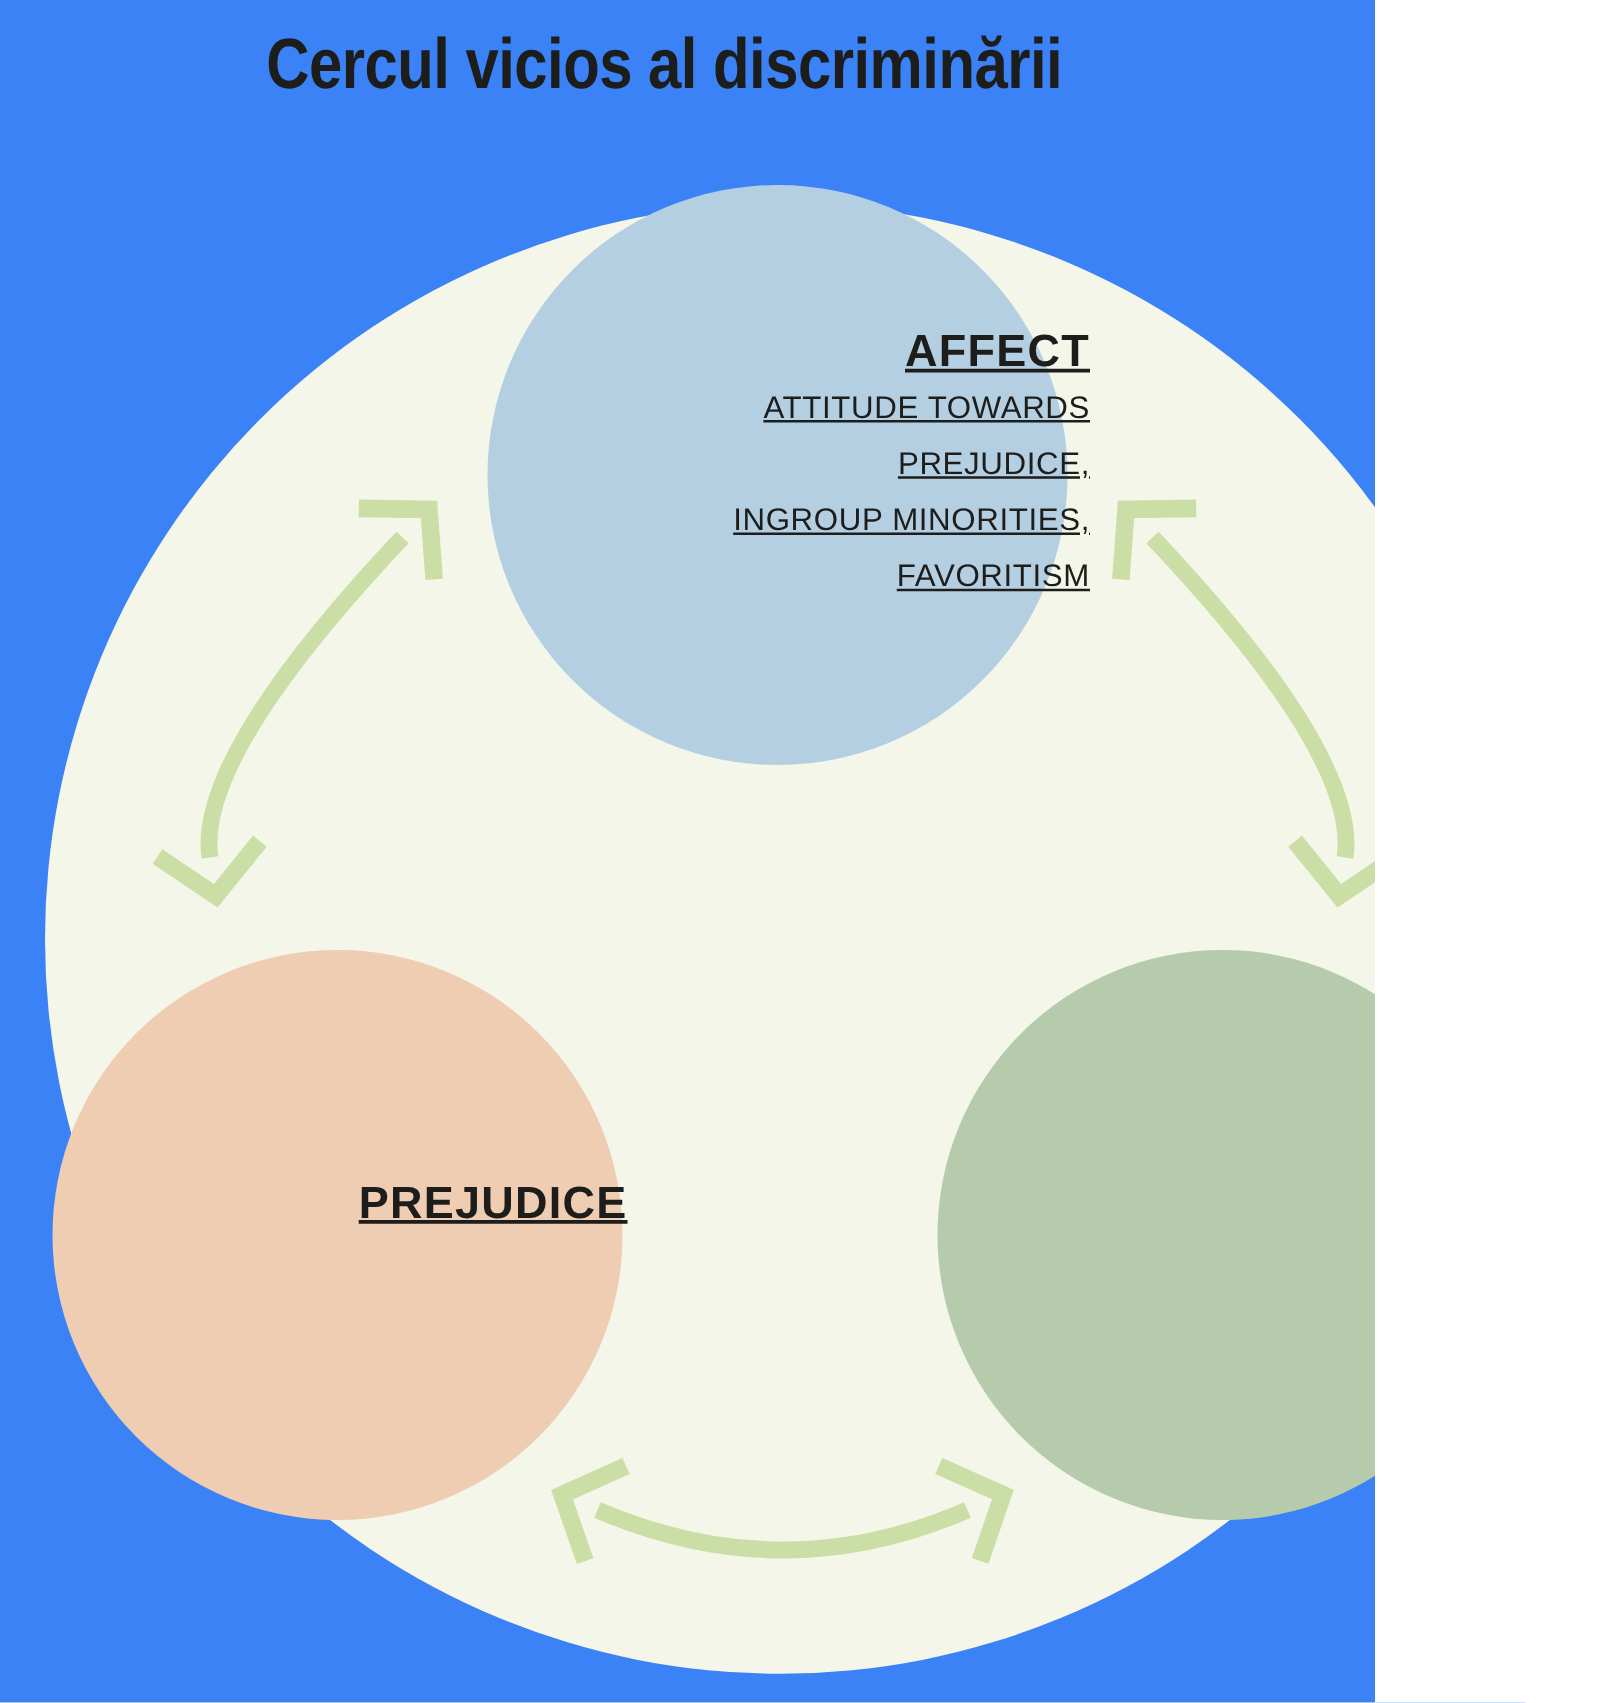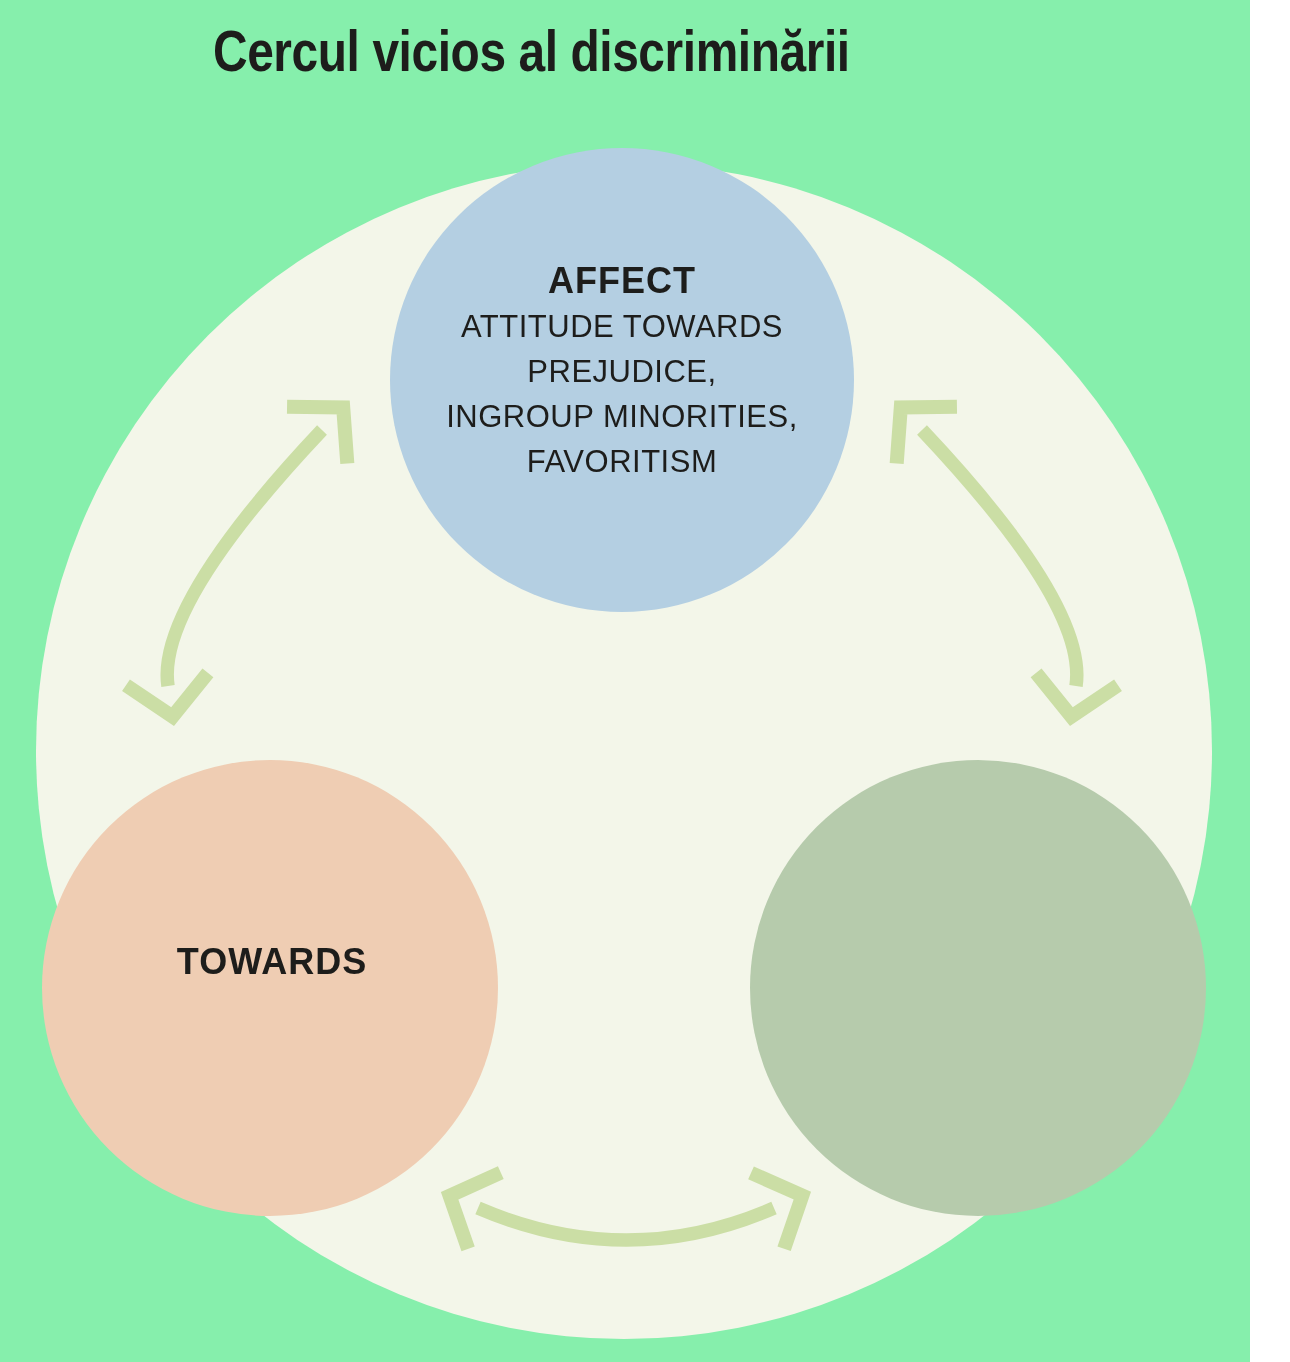--- a/index.html
+++ b/index.html
@@ -1,21 +1,21 @@
 <!DOCTYPE html>
 <html style="--affect-circle: #b4cfe2; --behavior-circle: #efcdb3; --cognition-circle: #b6cbac; --background-circle: #f3f6e9; --arrow: #cbdea5; --text: #1d1d1b;"><head>
 <meta charset="utf-8">
 <style>
   html, body { margin: 0; padding: 0; background: #ffffff; }
   .stage {
     position: relative;
-    width: 1250px;
+    width: 1100px;
     height: 1362px;
     overflow: hidden;
-    background: #86efac;
+    background: #3b82f6;
     font-family: "Liberation Sans", "DejaVu Sans", sans-serif;
     color: var(--text, #1d1d1b);
   }
   .title {
     position: absolute;
     left: 213px;
     top: 18px;
     margin: 0;
     font-size: 57px;
     font-weight: 700;
@@ -29,23 +29,23 @@
   .c-affect    { fill: var(--affect-circle, #b4cfe2); }
   .c-behavior  { fill: var(--behavior-circle, #efcdb3); }
   .c-cognition { fill: var(--cognition-circle, #b6cbac); }
   .arrow {
     fill: none;
     stroke: var(--arrow, #cbdea5);
     stroke-width: 13.5;
     stroke-linecap: butt;
   }
   #ah path { fill: none; stroke: var(--arrow, #cbdea5); stroke-width: 2; }
-  .node { position: absolute; text-align: center; }
+  .node { position: absolute; text-align: right; text-decoration: underline; }
   .node-label { font-size: 36px; font-weight: 700; line-height: 46px; letter-spacing: 1px; }
-  .node-line  { font-size: 31px; font-weight: 400; line-height: 45px; letter-spacing: 0.5px; }
+  .node-line  { font-size: 25px; font-weight: 400; line-height: 45px; letter-spacing: 0.5px; }
   .node-affect    { left: 372px; top: 258px; width: 500px; }
   .node-behavior  { left: 42px;  top: 939px; width: 460px; }
   .node-cognition { left: 748px; top: 939px; width: 460px; }
 </style>
 </head>
 <body>
 
 <div class="stage">
 
   <h1 class="title">Cercul vicios al discriminării</h1>
@@ -70,19 +70,19 @@
 
   <div class="node node-affect">
     <div class="node-label">AFFECT</div>
     <div class="node-line">ATTITUDE TOWARDS</div>
     <div class="node-line">PREJUDICE,</div>
     <div class="node-line">INGROUP MINORITIES,</div>
     <div class="node-line">FAVORITISM</div>
   </div>
 
   <div class="node node-behavior">
-    <div class="node-label">TOWARDS</div>
+    <div class="node-label">PREJUDICE</div>
   </div>
 
   <div class="node node-cognition">
   </div>
 
 </div>
 
 </body></html>

